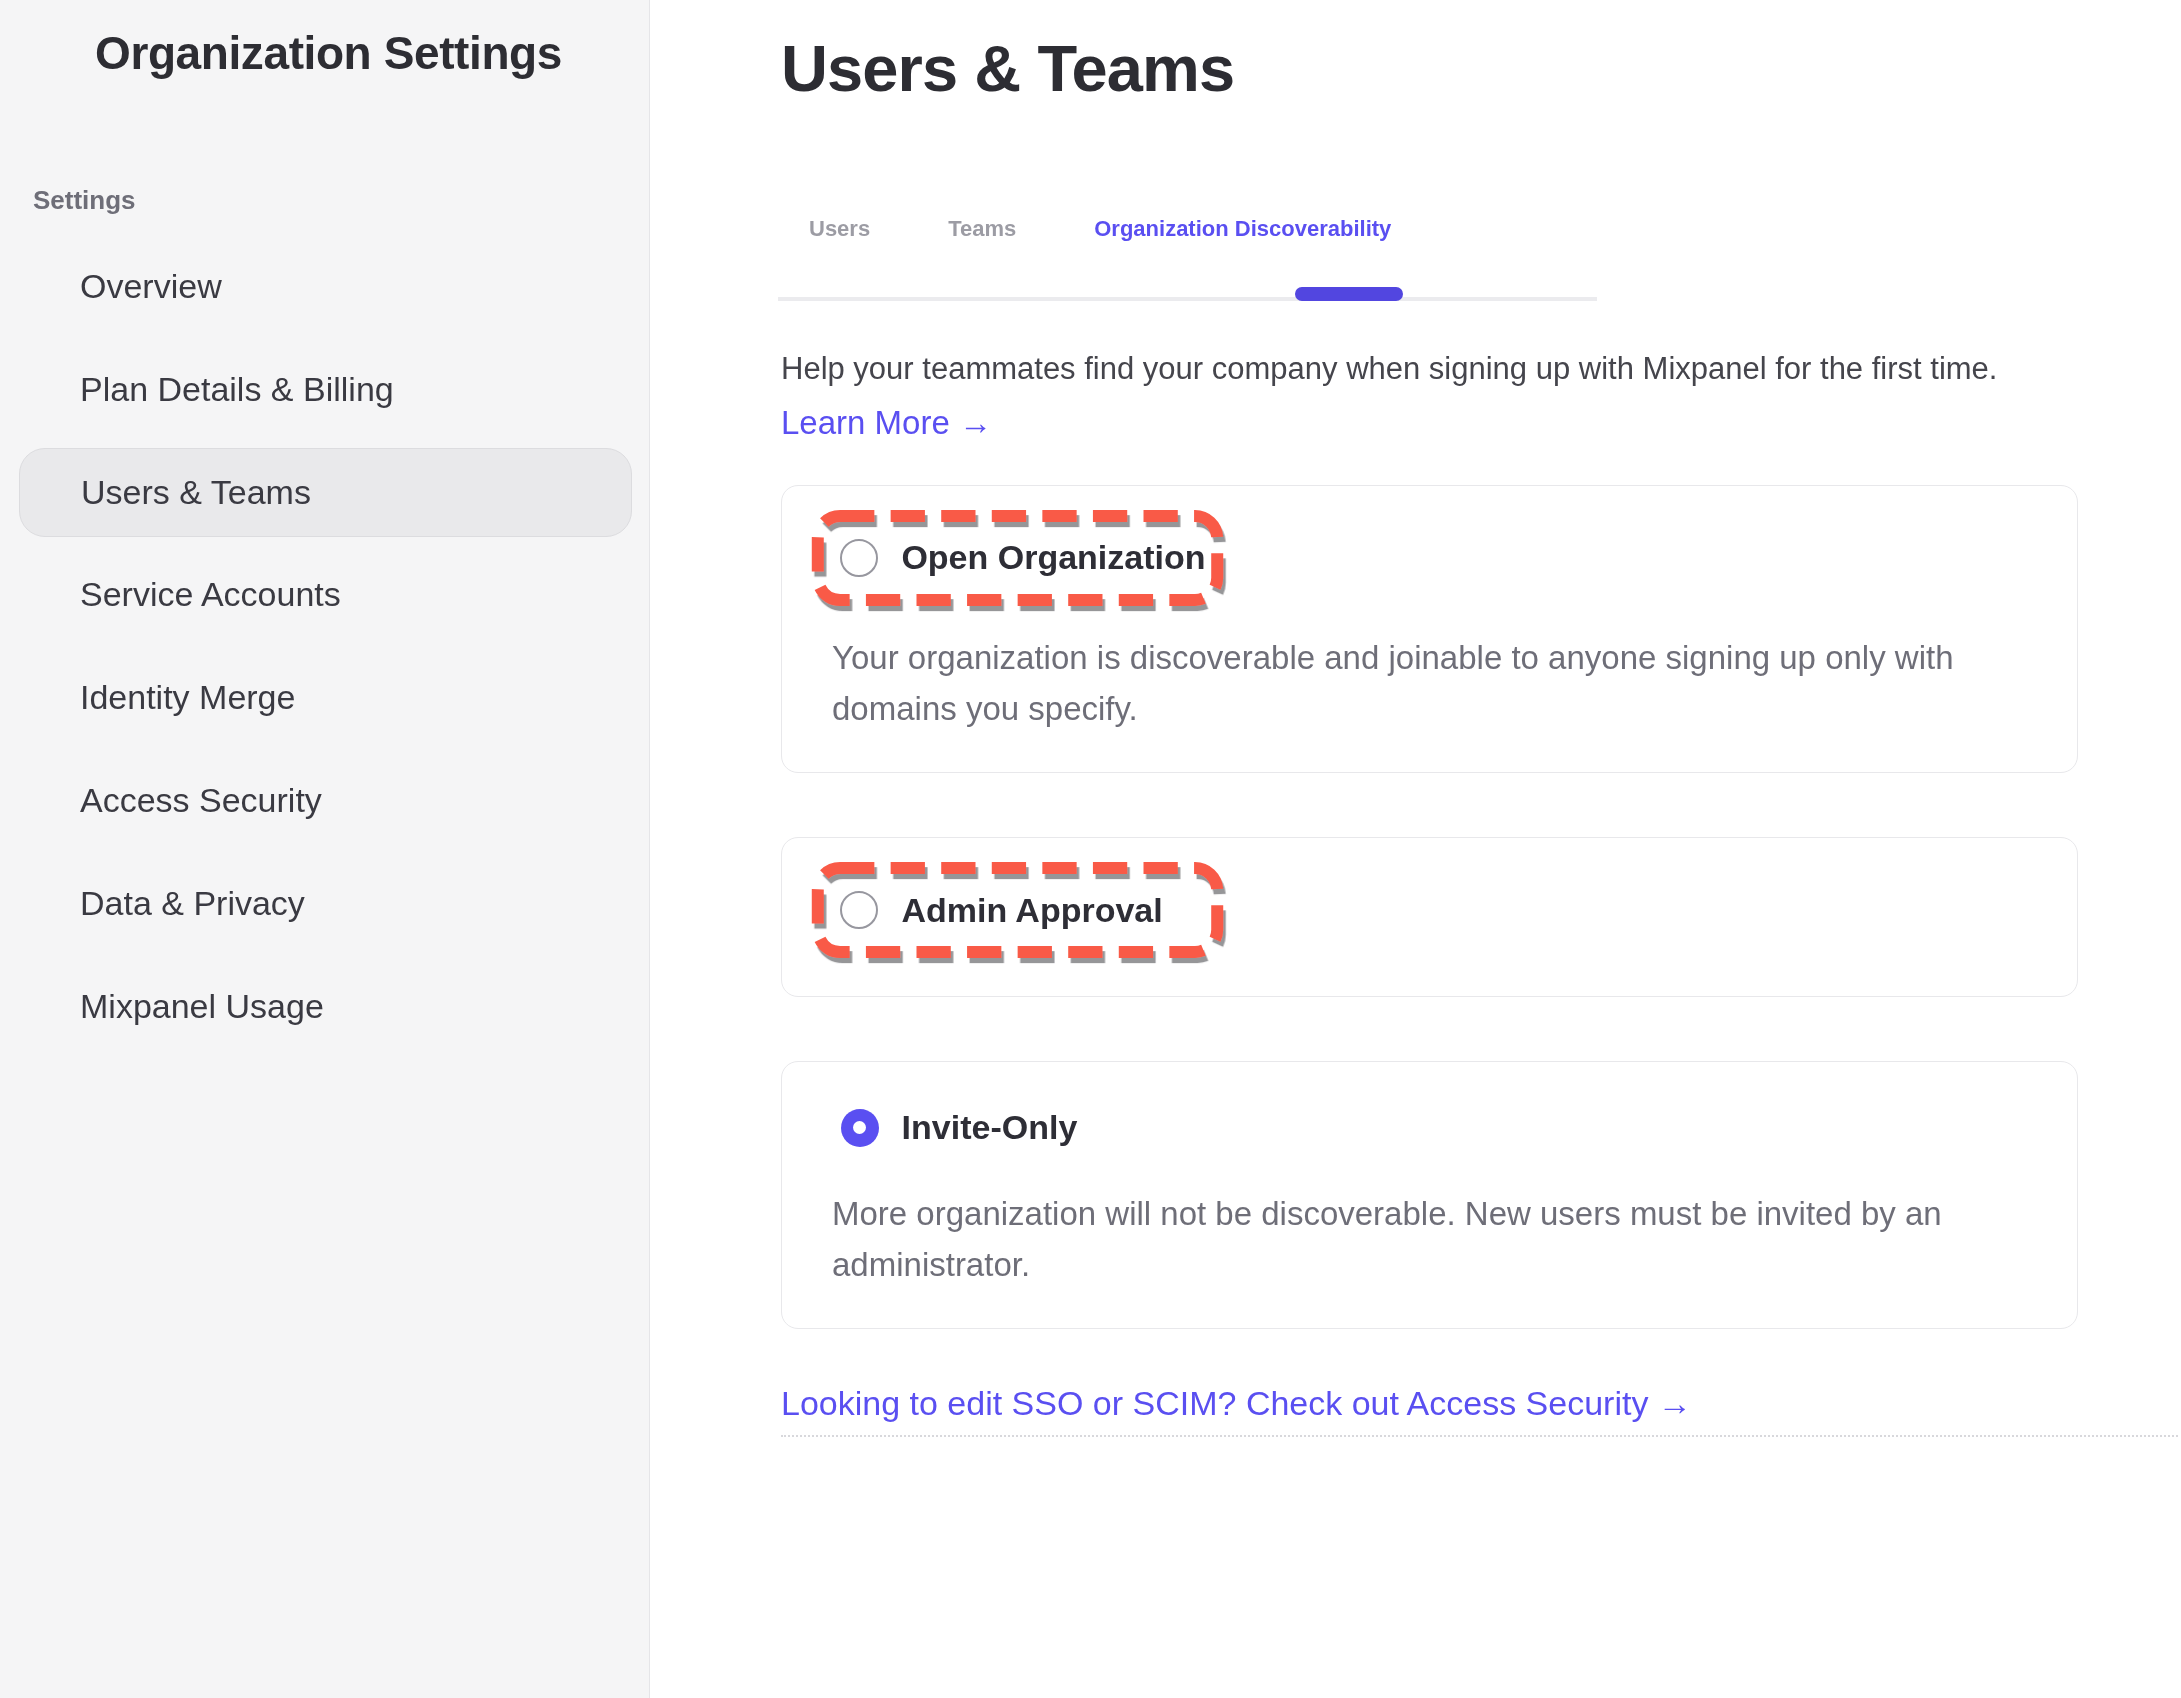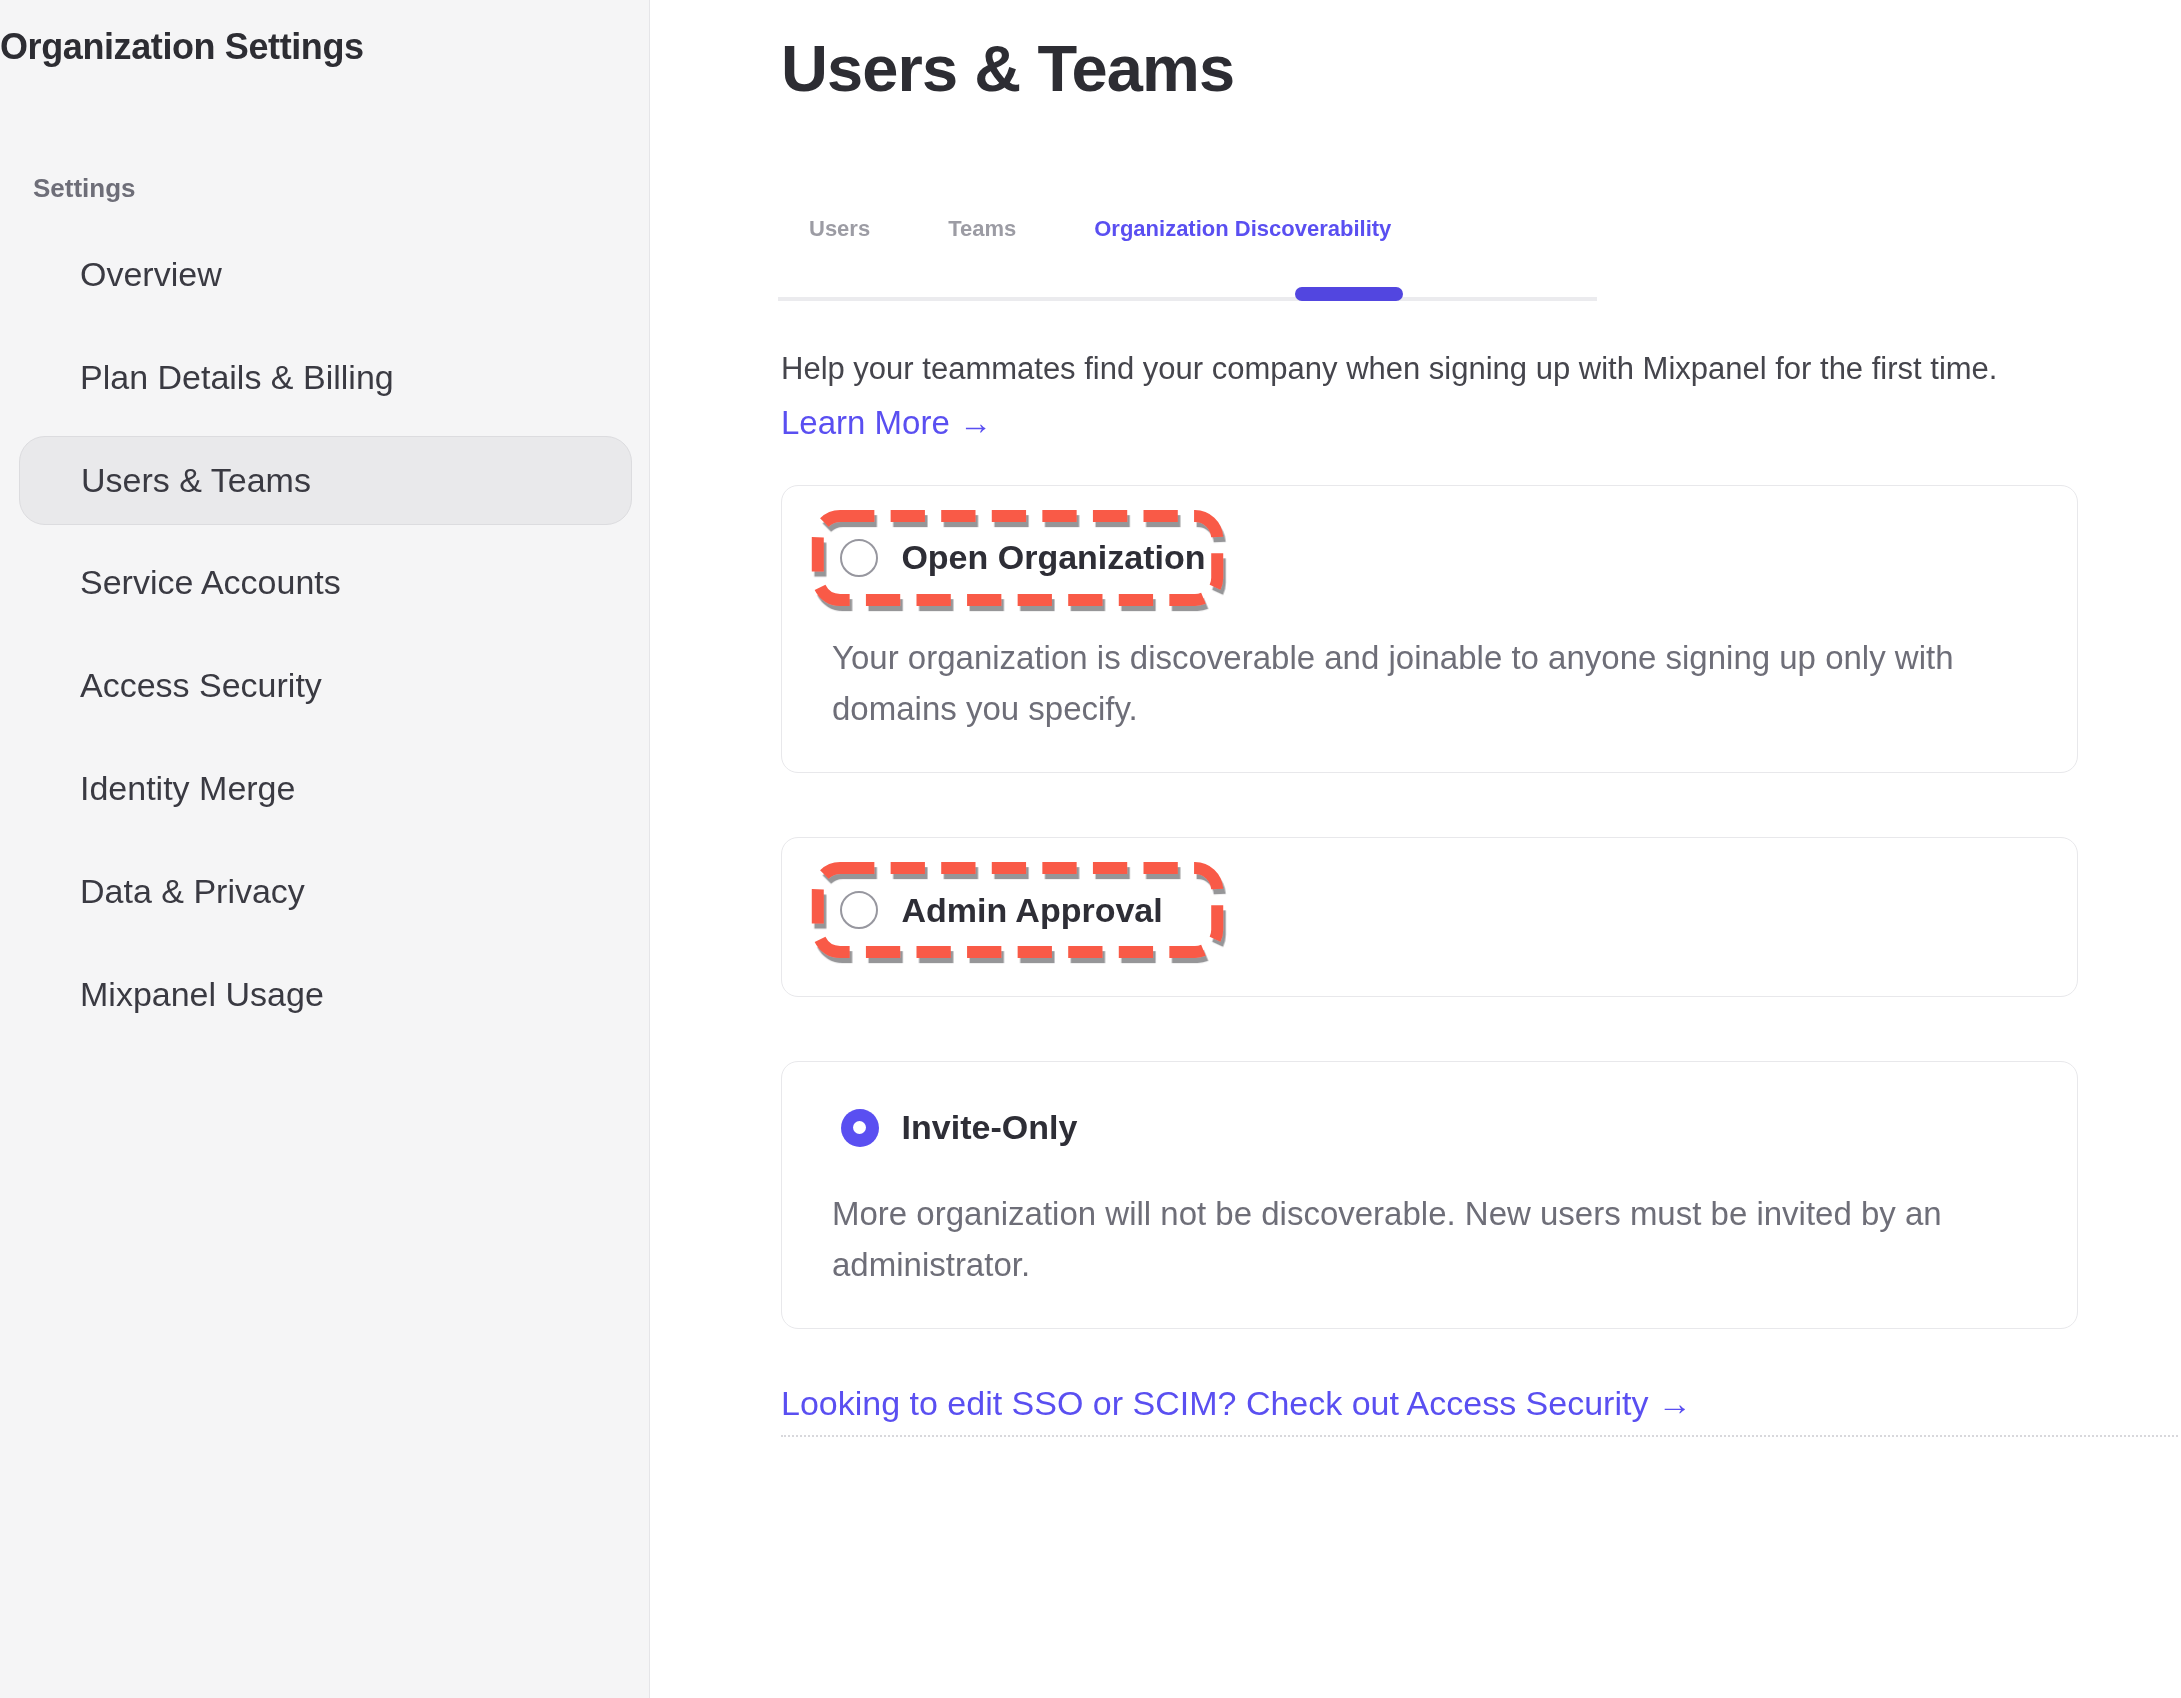--- a/index.html
+++ b/index.html
@@ -14,21 +14,22 @@
 
   
   .sidebar {
     width:650px; height:100%;
     background:#f5f5f6;
     border-right:1.7px solid #e5e5e8;
     flex-shrink:0;
     padding-top:26px;
   }
   .sidebar-title {
-    font-size:36px; font-weight:700; color:#2d2d33;
+    margin-left:95px;
+    font-size:46px; font-weight:700; color:#2d2d33;
     letter-spacing:-0.4px;
   }
   .section-label {
     margin:105px 0 26px 33px;
     font-size:26px; font-weight:700; color:#6e6e78;
   }
   .nav-item {
     display:flex; align-items:center;
     height:89px; margin-bottom:13.8px;
     padding-left:80px;
@@ -135,22 +136,22 @@
 <body>
 
 <aside class="sidebar">
   <div class="sidebar-title">Organization Settings</div>
   <div class="section-label">Settings</div>
   <nav>
     <a class="nav-item">Overview</a>
     <a class="nav-item">Plan Details &amp; Billing</a>
     <a class="nav-item active">Users &amp; Teams</a>
     <a class="nav-item">Service Accounts</a>
+    <a class="nav-item">Identity Merge</a>
     <a class="nav-item">Access Security</a>
-    <a class="nav-item">Identity Merge</a>
     <a class="nav-item">Data &amp; Privacy</a>
     <a class="nav-item">Mixpanel Usage</a>
   </nav>
 </aside>
 
 <main class="main">
   <h1 class="page-title">Users &amp; Teams</h1>
 
   <div class="tabs">
     <a class="tab">Users</a>

